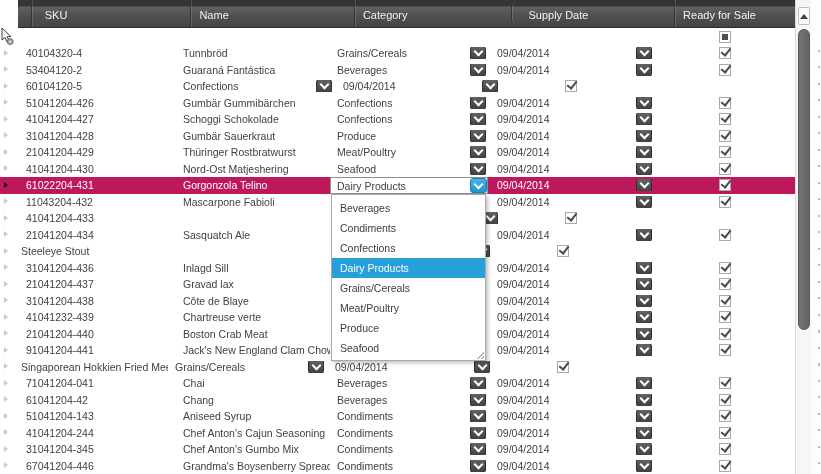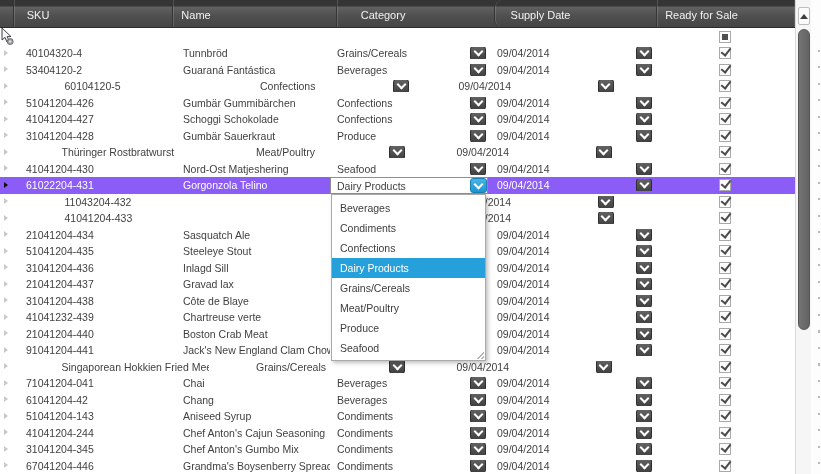--- a/index.html
+++ b/index.html
@@ -1,48 +1,48 @@
 <!DOCTYPE html>
 <html><head>
 <meta charset="utf-8">
 <style>
   html,body{margin:0;padding:0;background:#e9e9e9;}
   .stage{position:relative;width:821px;height:474px;background:#fff;overflow:hidden;
          font-family:"Liberation Sans","DejaVu Sans",sans-serif;font-size:10.5px;color:#3f3f3f;}
 
   
-  .header{position:absolute;left:0;top:0;width:795px;height:28px;display:flex;
+  .header{position:absolute;left:18px;top:0;width:795px;height:28px;display:flex;
           background:linear-gradient(#353535 0,#353535 6px,#616161 7px,#4f4f4f 60%,#454545 100%);
           border-bottom:1px solid #2c2c2c;box-sizing:border-box;}
   .hc{box-sizing:border-box;padding-top:9px;color:#f2f2f2;font-size:11px;white-space:nowrap;
       border-left:1px solid rgba(255,255,255,.14);box-shadow:-1px 0 0 #353535;}
   .h-ind{width:14px;border-left:none;box-shadow:none;}
   .h-sku{width:162px;padding-left:12px;}
   .h-name{width:166px;padding-left:7px;}
-  .h-cat{width:160px;padding-left:23px;}
+  .h-cat{width:160px;padding-left:7px;}
   .h-date{width:165px;padding-left:15px;border-radius:7px;}
   .h-ready{width:140px;padding-left:7px;border-right:1px solid rgba(255,255,255,.12);}
 
   
   .frow,.row{position:relative;display:flex;align-items:center;}
   .c-ind{width:14px;height:100%;position:relative;}
   .c-sku{width:162px;padding-left:12px;box-sizing:border-box;}
   .c-name{width:154px;padding-left:7px;box-sizing:border-box;overflow:hidden;white-space:nowrap;}
   .c-cat{width:160px;padding-left:7px;box-sizing:border-box;position:relative;}
   .c-date{width:165px;padding-left:7px;box-sizing:border-box;position:relative;}
   .c-ready{width:140px;display:flex;justify-content:center;align-items:center;box-sizing:border-box;}
   .cell{white-space:nowrap;overflow:hidden;}
 
   
   .frow{position:absolute;left:0;top:28px;width:795px;height:17px;background:#fff;}
 
   
   .body{position:absolute;left:0;top:45px;width:795px;}
-  .row{height:16.5px;background:#fff;justify-content:space-between;}
-  .row.sel{background:#8b5cf6;color:#fff;}
+  .row{height:16.5px;background:#fff;}
+  .row.sel{background:#be185d;color:#fff;}
 
   
   .exp{position:absolute;left:4px;top:50%;margin-top:-3.5px;width:0;height:0;
        border-left:4px solid #c9c9c9;border-top:3.5px solid transparent;border-bottom:3.5px solid transparent;}
   .row.sel .exp{border-left-color:#101010;}
 
   
   .dd-btn{position:absolute;right:4px;top:50%;margin-top:-7.5px;width:16px;height:15px;border-radius:3px;
           background:linear-gradient(#636363,#404040);border:1px solid #2e2e2e;box-sizing:border-box;
           display:flex;align-items:center;justify-content:center;}
@@ -252,20 +252,21 @@
           </span>
       </div>
       <div class="c-ready">
         <span class="cb checked"></span>
       </div>
     </div>
       <div class="row">
       <div class="c-ind">
           <span class="exp"></span>
         </div>
+      <div class="c-sku cell">21041204-429</div>
       <div class="c-name cell">Thüringer Rostbratwurst</div>
       <div class="c-cat cell">
         <span class="t">Meat/Poultry</span>
         <span class="dd-btn">
             <i class="chev"></i>
           </span>
       </div>
       <div class="c-date cell">
         <span class="t">09/04/2014</span>
         <span class="dd-btn">
@@ -318,20 +319,21 @@
       </div>
       <div class="c-ready">
         <span class="cb checked"></span>
       </div>
     </div>
       <div class="row">
       <div class="c-ind">
           <span class="exp"></span>
         </div>
       <div class="c-sku cell">11043204-432</div>
+      <div class="c-name cell">Mascarpone Fabioli</div>
       <div class="c-cat cell">
         <span class="t"></span>
         <span class="dd-btn">
             <i class="chev"></i>
           </span>
       </div>
       <div class="c-date cell">
         <span class="t">09/04/2014</span>
         <span class="dd-btn">
             <i class="chev"></i>
@@ -381,21 +383,20 @@
           </span>
       </div>
       <div class="c-ready">
         <span class="cb checked"></span>
       </div>
     </div>
       <div class="row">
       <div class="c-ind">
           <span class="exp"></span>
         </div>
-      <div class="c-sku cell">51041204-435</div>
       <div class="c-name cell">Steeleye Stout</div>
       <div class="c-cat cell">
         <span class="t"></span>
         <span class="dd-btn">
             <i class="chev"></i>
           </span>
       </div>
       <div class="c-date cell">
         <span class="t">09/04/2014</span>
         <span class="dd-btn">

